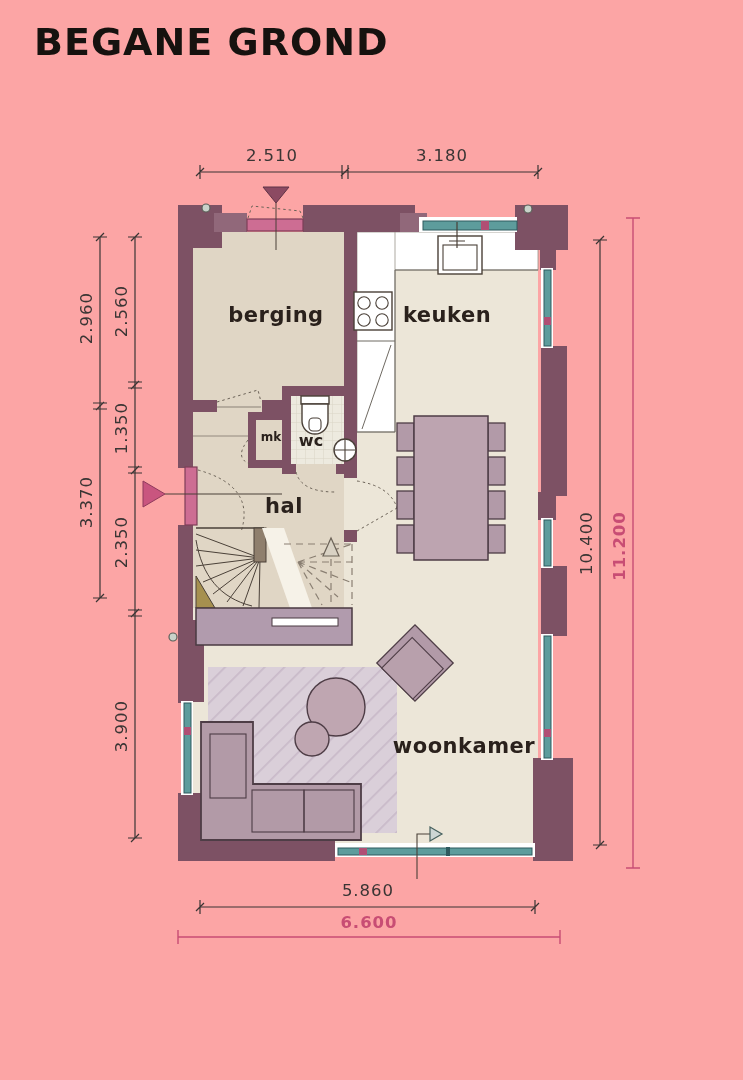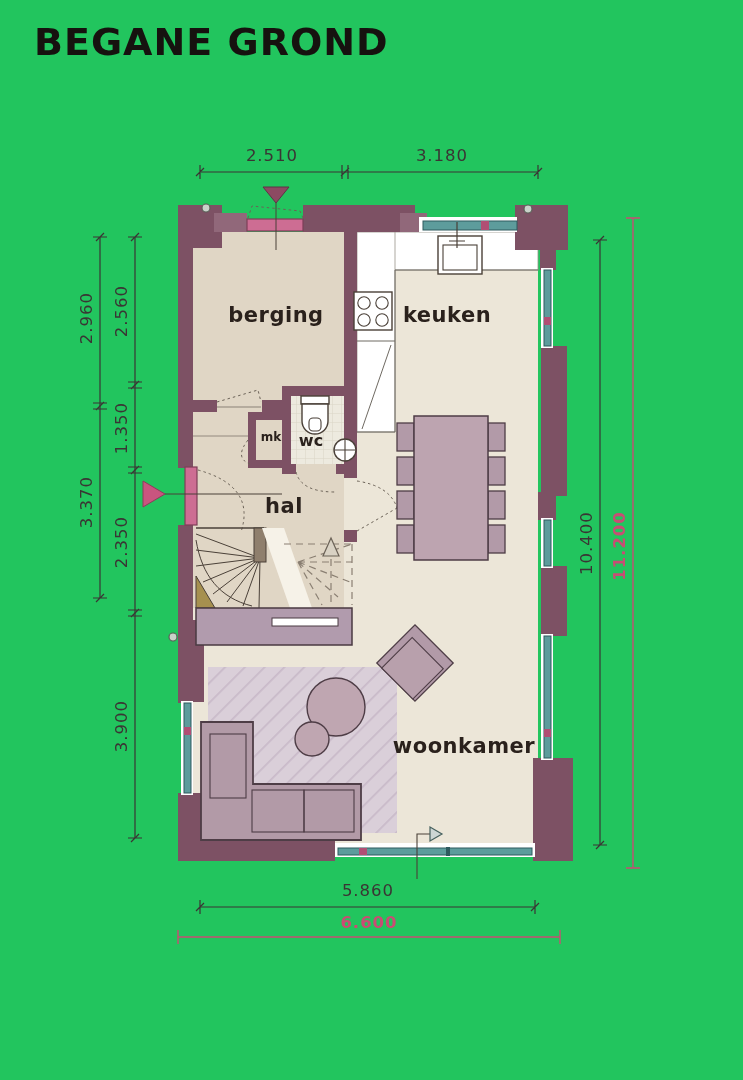--- a/index.html
+++ b/index.html
@@ -1,16 +1,16 @@
 <!DOCTYPE html>
 <html><head>
 <meta charset="utf-8">
 <style>
   html,body{margin:0;padding:0;background:#ffffff;}
-  .page{position:relative;width:743px;height:1080px;background:#22c55e;overflow:hidden;
+  .page{position:relative;width:743px;height:1080px;background:#fca5a5;overflow:hidden;
         font-family:"DejaVu Sans","Liberation Sans",sans-serif;}
   h1.title{position:absolute;left:34px;top:20px;margin:0;font-size:38px;font-weight:800;
            letter-spacing:1px;color:#16120f;font-family:"DejaVu Sans","Liberation Sans",sans-serif;}
   svg{position:absolute;left:0;top:0;}
   text{font-family:"DejaVu Sans","Liberation Sans",sans-serif;}
   .room-label{font-size:21px;font-weight:bold;fill:#2a211c;letter-spacing:.5px;}
   .room-label-sm{font-size:16px;font-weight:bold;fill:#2a211c;}
   .room-label-xs{font-size:12px;font-weight:bold;fill:#2a211c;}
   .dim-text{font-size:16.5px;fill:#3a3534;letter-spacing:1px;}
   .dim-text-pink{font-size:16.5px;font-weight:bold;fill:#c84d74;letter-spacing:1px;}

